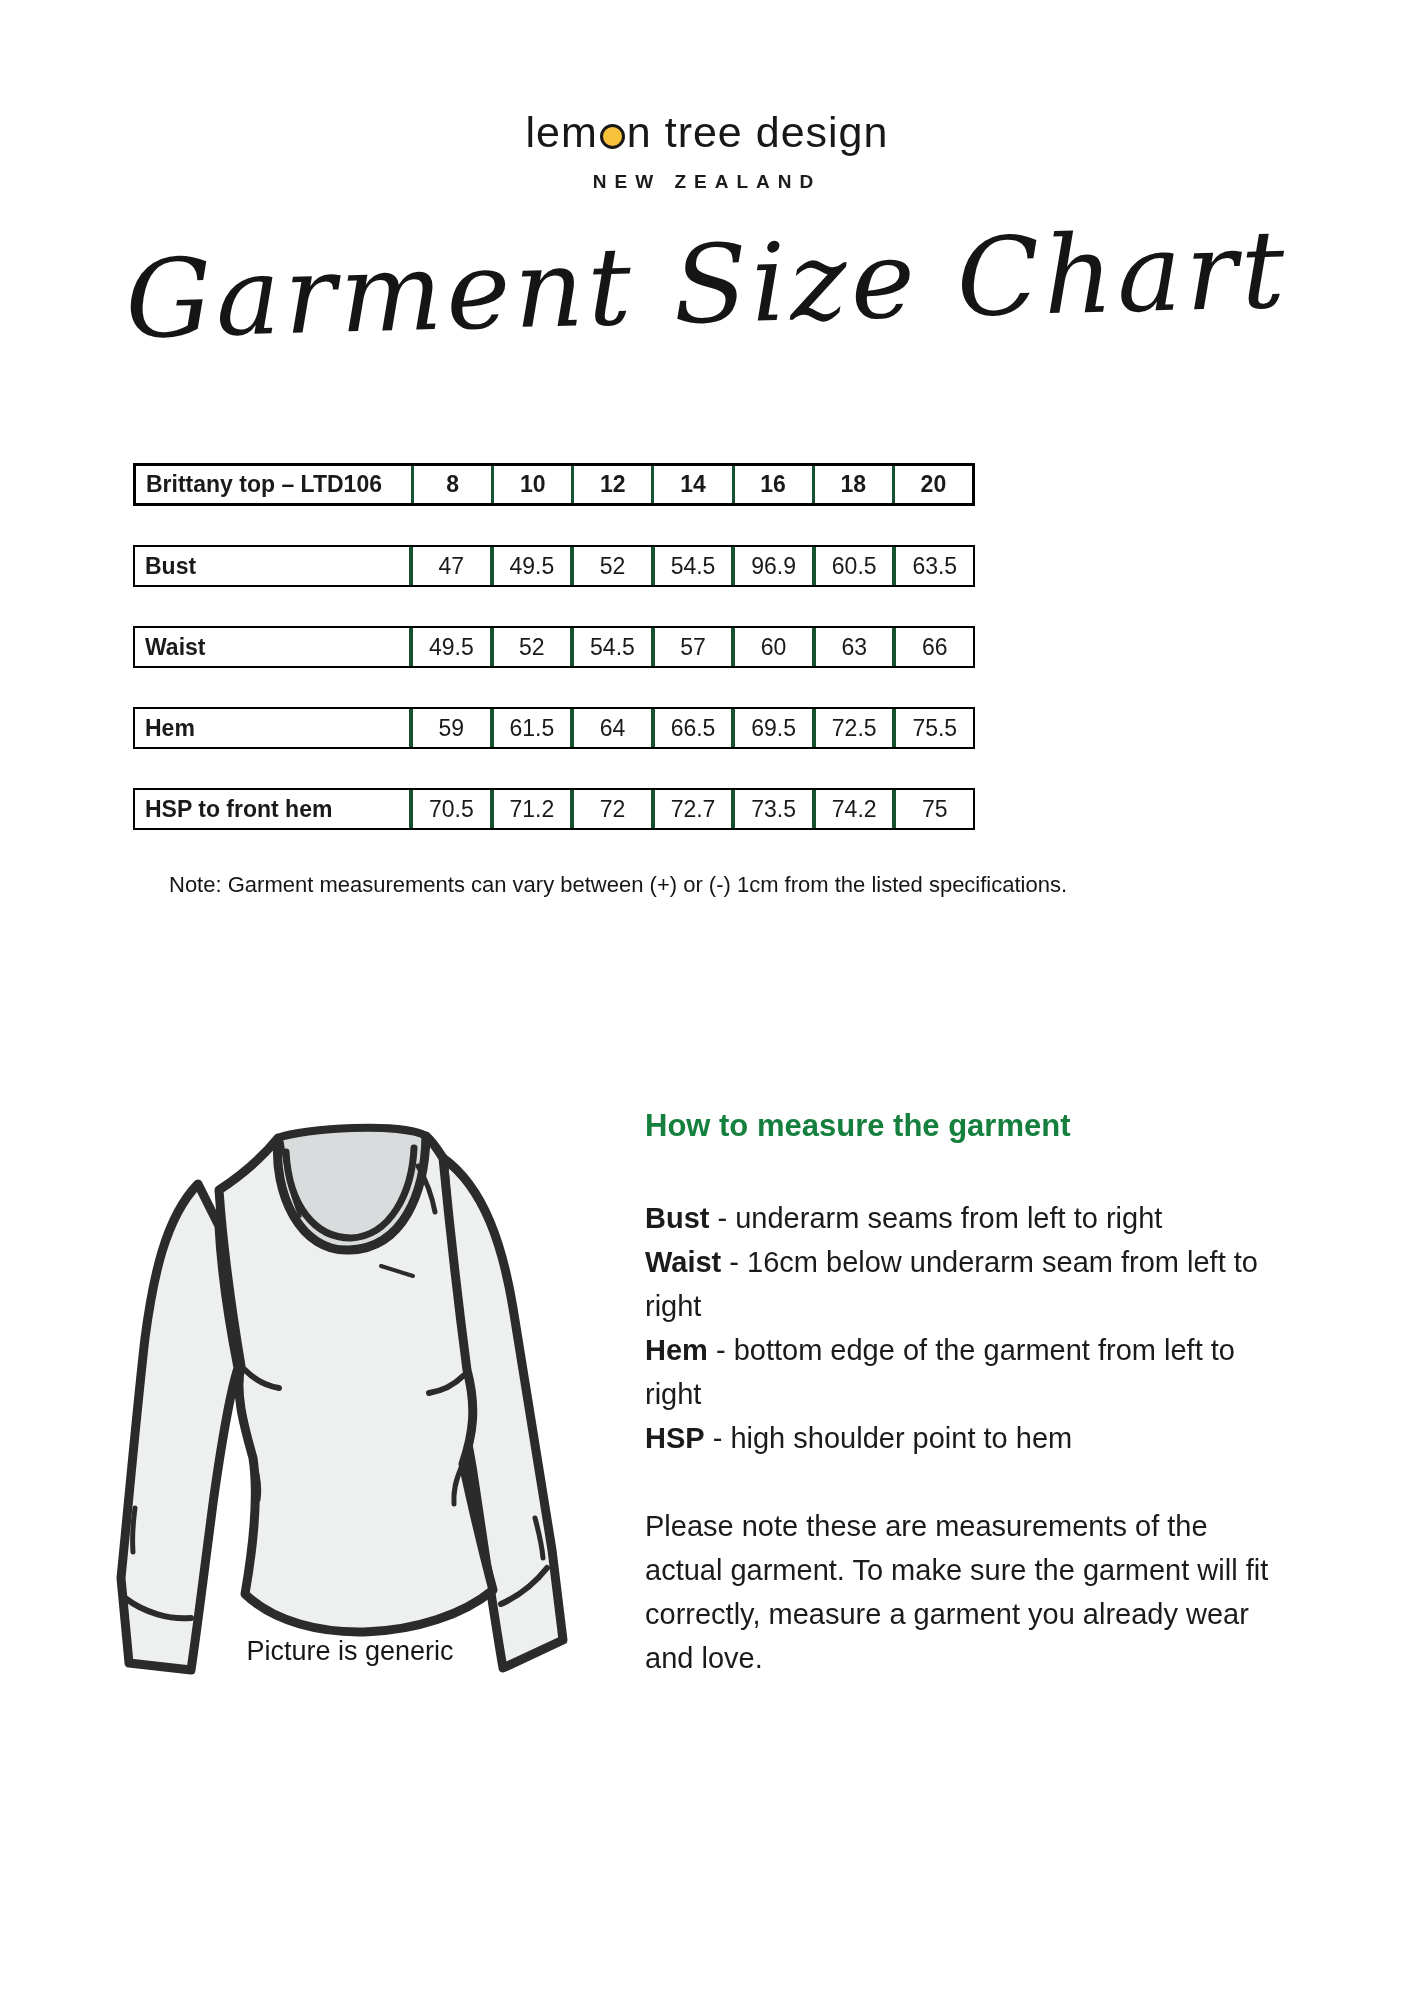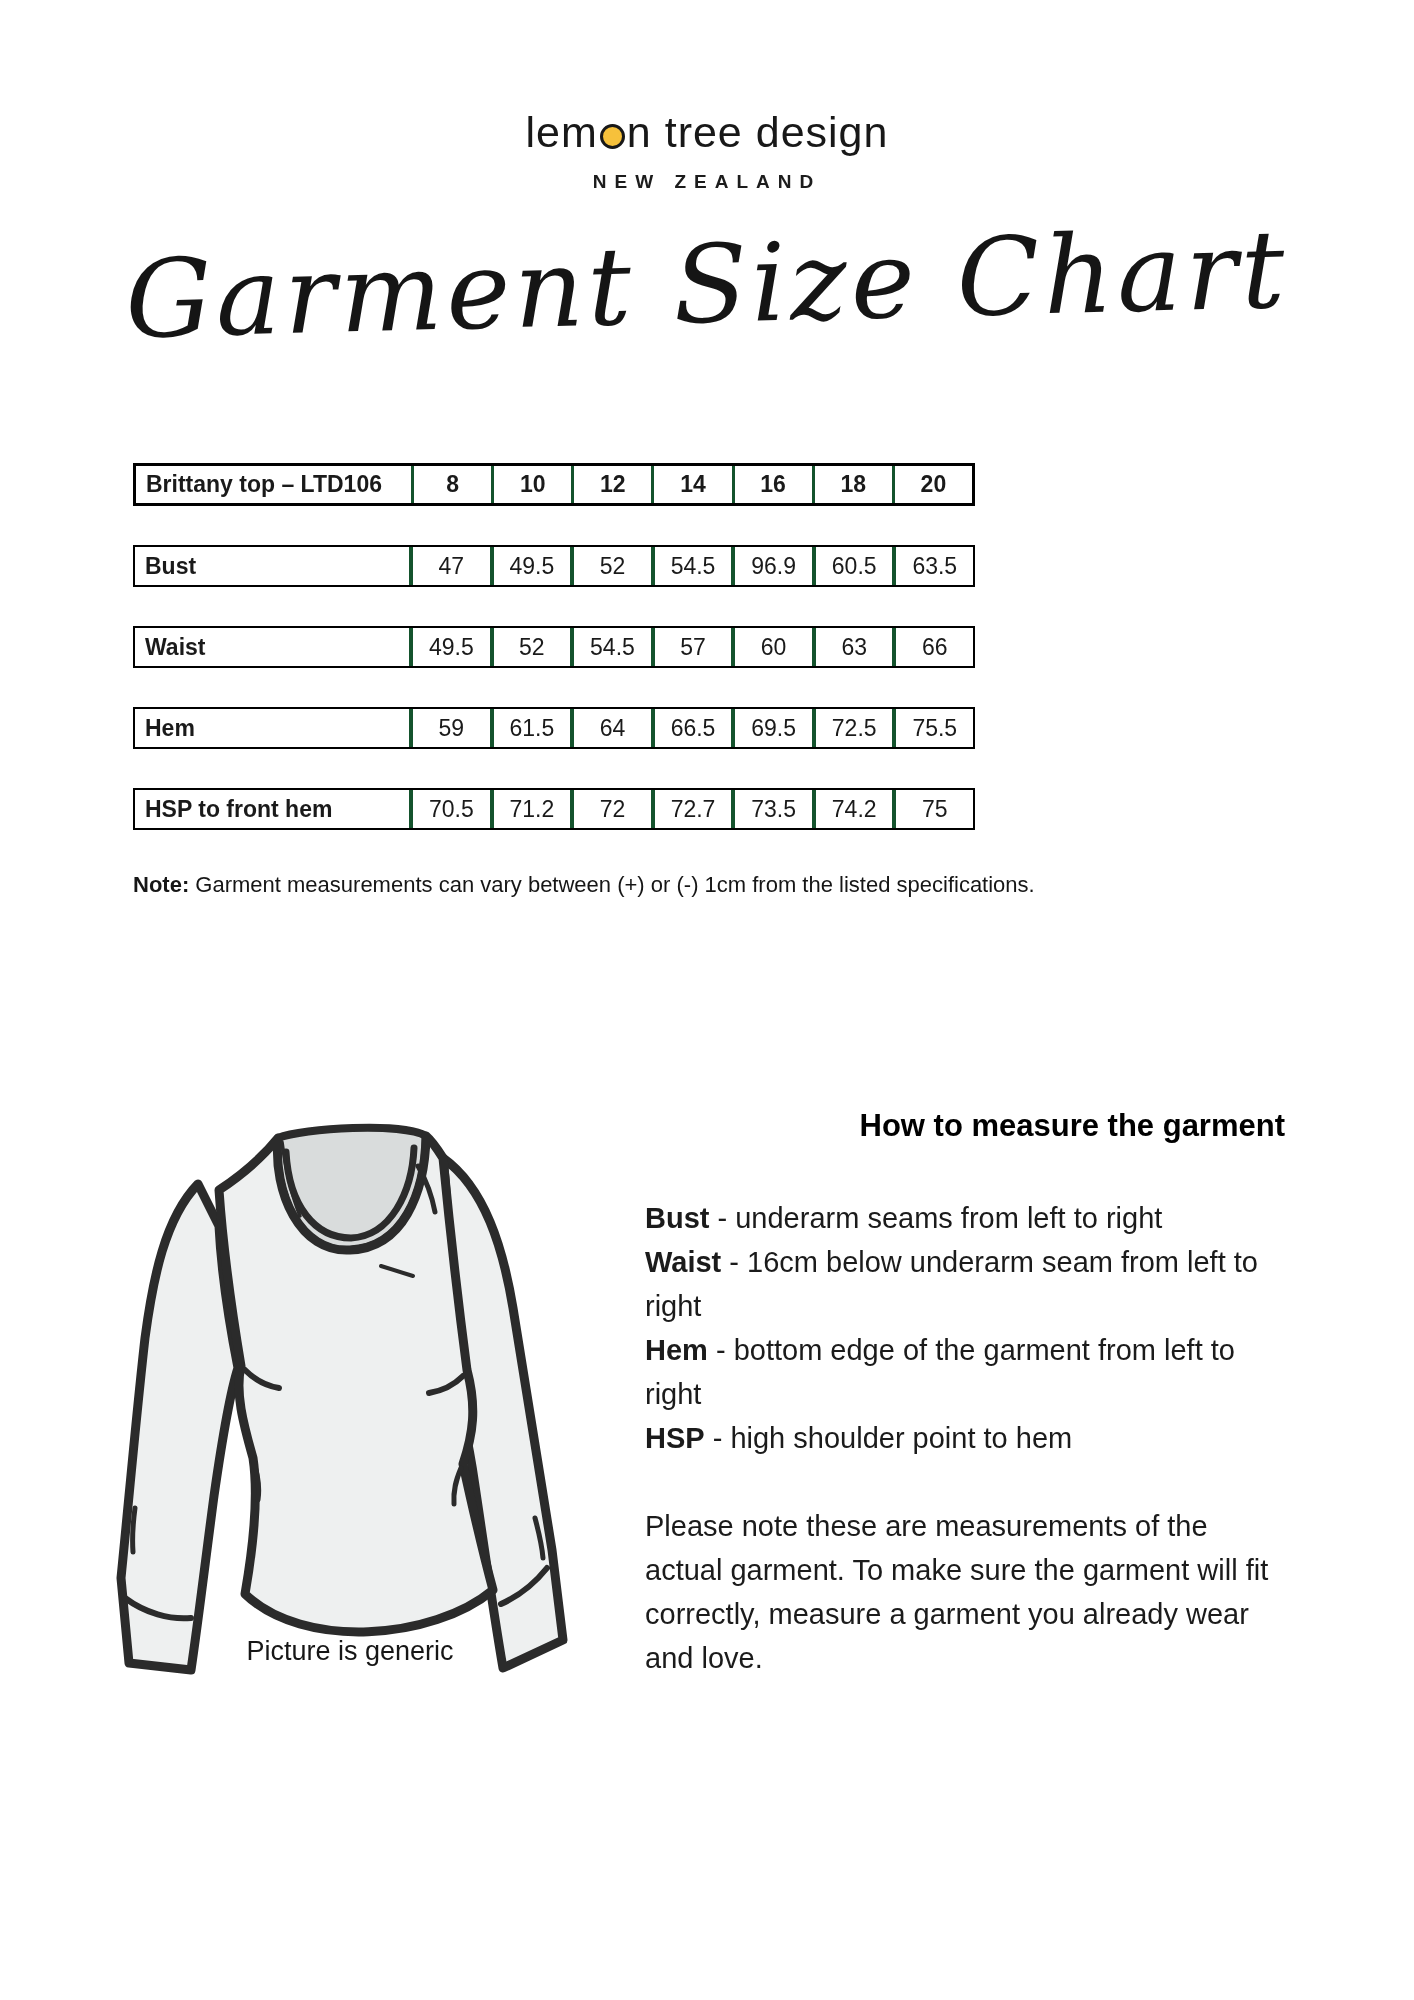--- a/index.html
+++ b/index.html
@@ -87,38 +87,38 @@
 
   
   .note {
     position: absolute;
     left: 133px;
     top: 872px;
     width: 1150px;
     font-size: 22px;
     color: #161616;
   }
-  .note b { font-weight: bold; }
+  .note b { font-weight: normal; margin-left: 36px; }
 
   
   .figure { position: absolute; left: 95px; top: 1078px; width: 510px; }
   .figure svg { display: block; }
   .figcaption {
     position: absolute;
     top: 558px;
     left: 0;
     width: 100%;
     text-align: center;
     font-size: 27px;
     color: #161616;
   }
 
   
   .howto { position: absolute; left: 645px; top: 1108px; width: 640px; }
-  .howto h2 { font-size: 31px; font-weight: bold; color: #000000; text-align: right; }
+  .howto h2 { font-size: 31px; font-weight: bold; color: #15803d; }
   .howto .items { margin-top: 52px; }
   .howto p, .howto .item {
     font-size: 29px;
     line-height: 44px;
     color: #1b1b1b;
   }
   .howto .item b, .howto .para b { font-weight: bold; }
   .howto .para { margin-top: 44px; }
 </style>
 </head>

